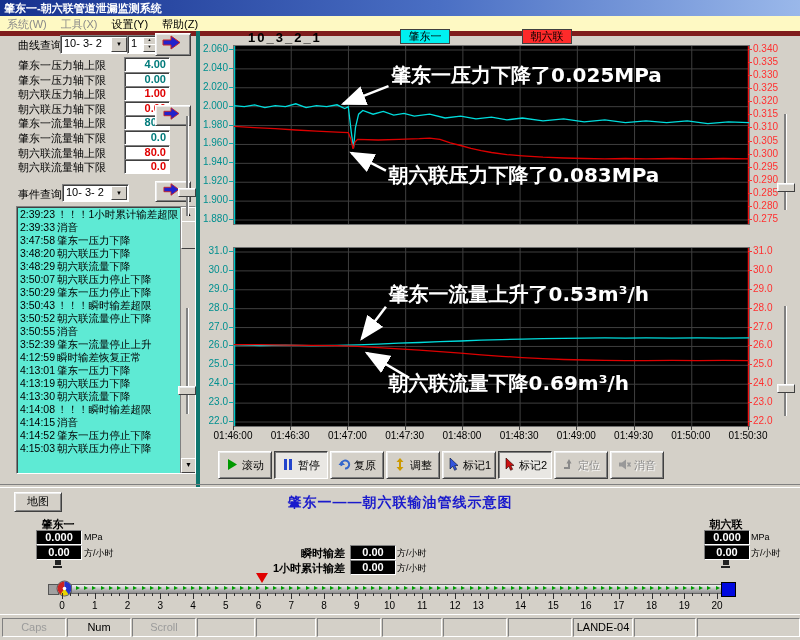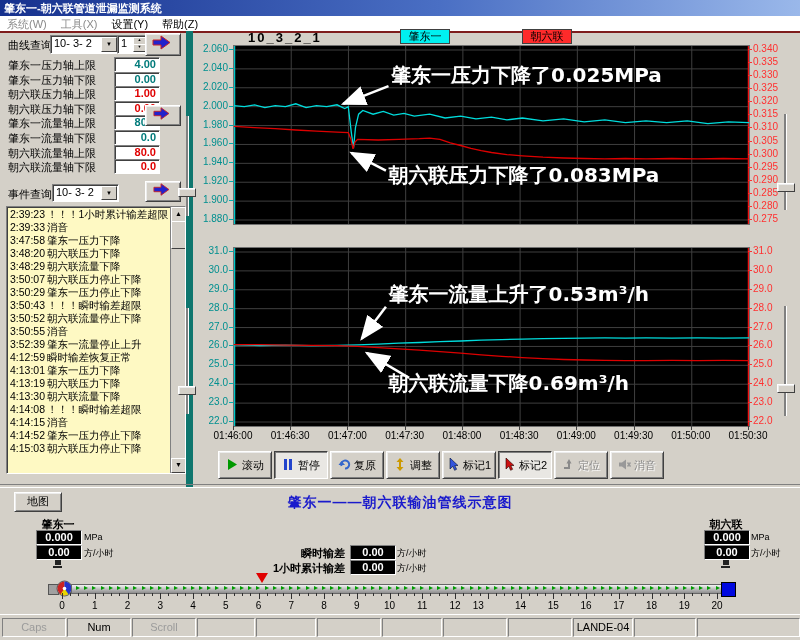--- a/index.html
+++ b/index.html
@@ -3,36 +3,36 @@
 <meta charset="utf-8">
 <style>
   html,body{margin:0;padding:0;background:#808080;}
   #root{position:relative;width:800px;height:640px;background:#d4d0c8;overflow:hidden;
         font-family:"Liberation Sans","DejaVu Sans",sans-serif;font-size:11px;color:#000;
         border-right:1px solid #404040;border-bottom:1px solid #404040;}
   .abs{position:absolute;}
   .titlebar{left:0;top:0;width:800px;height:16px;
     background:linear-gradient(to right,#16318e,#4a6fc4 55%,#9ab8ea);
     color:#fff;font-weight:bold;font-size:11px;line-height:16px;padding-left:4px;box-sizing:border-box;}
-  .menubar{left:0;top:16px;width:800px;height:15px;background:#ffffff;border-bottom:2px solid #7f1d1d;}
+  .menubar{left:0;top:16px;width:800px;height:15px;background:#fef9c3;border-bottom:5px solid #7f1d1d;}
   .menu-item{display:inline-block;padding:1px 7px 0 7px;height:14px;}
   .menu-dim{color:#8a8a8a;}
   .raised{background:#d4d0c8;border:1px solid;border-color:#ffffff #404040 #404040 #ffffff;
           box-shadow:inset 1px 1px 0 #ececec, inset -1px -1px 0 #808080;}
   .sunkenbox{background:#fff;border:1px solid;border-color:#808080 #ffffff #ffffff #808080;
           box-shadow:inset 1px 1px 0 #404040;}
   .label{white-space:nowrap;}
   .vbox{font-weight:bold;text-align:right;padding:0 3px;line-height:12px;font-size:11px;}
   .combo{background:#fff;border:1px solid;border-color:#808080 #fff #fff #808080;
          box-shadow:inset 1px 1px 0 #404040;line-height:14px;padding-left:3px;white-space:nowrap;}
   .combo .cbtn{position:absolute;right:1px;top:1px;bottom:1px;width:14px;background:#d4d0c8;
          border:1px solid;border-color:#fff #404040 #404040 #fff;text-align:center;font-size:6px;line-height:12px;color:#000;}
   .spin .sbtn{position:absolute;right:1px;width:11px;height:6px;background:#d4d0c8;
          border:1px solid;border-color:#fff #404040 #404040 #fff;font-size:4px;line-height:4px;text-align:center;}
-  .listbox{background:#fef9c3;border:1px solid;border-color:#808080 #fff #fff #808080;
+  .listbox{background:#5eead4;border:1px solid;border-color:#808080 #fff #fff #808080;
            box-shadow:inset 1px 1px 0 #404040;overflow:hidden;}
   .evrow{display:flex;height:13px;line-height:13px;font-size:10.5px;white-space:nowrap;overflow:hidden;}
   .evtime{width:37px;flex:none;padding-left:2px;}
   .scroll{background:#d4d0c8;}
   .sbarrow{position:absolute;left:0;width:13px;height:13px;background:#d4d0c8;
            border:1px solid;border-color:#fff #404040 #404040 #fff;text-align:center;font-size:7px;line-height:11px;}
   .plot{background:#000;border:1px solid #707070;}
   .ticklabel{position:absolute;font-size:10px;line-height:10px;}
   .xlabel{position:absolute;font-size:10px;line-height:10px;text-align:center;color:#000;}
   .tickdash{position:absolute;width:4px;height:1px;}
@@ -60,21 +60,21 @@
 <body>
 
 <div id="root">
 
   <div class="abs titlebar">
     <span>肇东一-朝六联管道泄漏监测系统</span>
   </div>
 
   <div class="abs menubar" id="menubar"><span class="menu-item menu-dim">系统(W)</span><span class="menu-item menu-dim">工具(X)</span><span class="menu-item">设置(Y)</span><span class="menu-item">帮助(Z)</span></div>
 
-  <div class="abs" style="left:4px;top:31px;width:182px;height:456px;border-right:7px solid #0f766e;">
+  <div class="abs" style="left:14px;top:31px;width:182px;height:456px;border-right:4px solid #0f766e;">
     <span class="abs label" style="left:4px;top:7px;">曲线查询</span>
     <div class="abs combo" style="left:46px;top:4px;width:64px;height:17px;">
       <span>10- 3- 2</span>
       <span class="cbtn">▼</span>
     </div>
     <div class="abs combo spin" style="left:113px;top:4px;width:26px;height:17px;">
       <span>1</span>
       <span class="sbtn" style="top:1px;">▲</span>
       <span class="sbtn" style="bottom:1px;">▼</span>
     </div>

